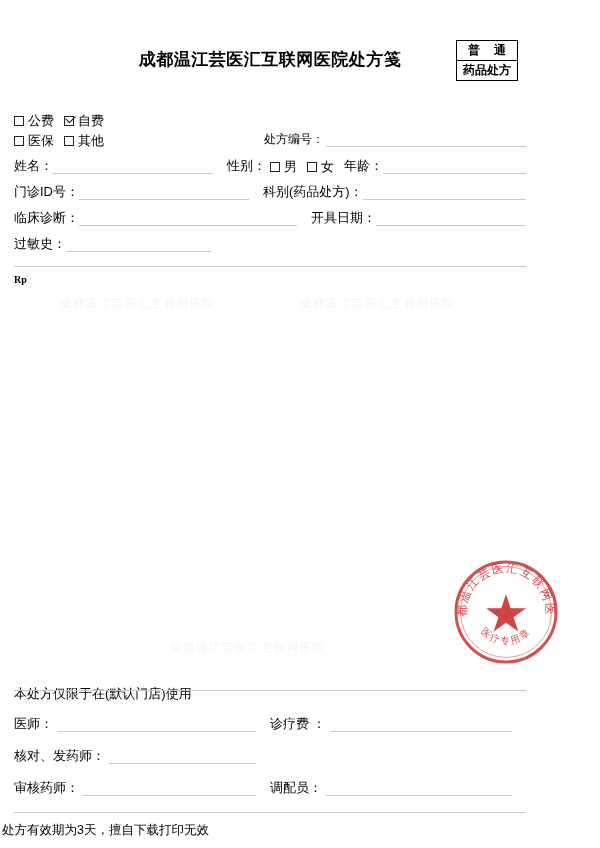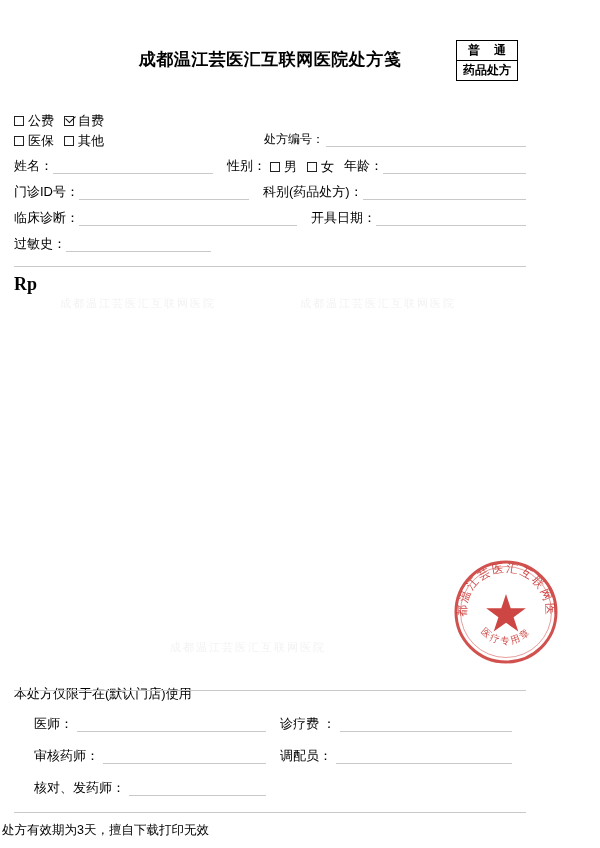--- a/index.html
+++ b/index.html
@@ -142,21 +142,21 @@
   .full-rule {
     border-bottom: 1px solid #c9c9c9;
     height: 0;
   }
 
   
   .rp {
     position: absolute;
     left: 14px;
     top: 274px;
-    font-size: 18px;
+    font-size: 10px;
     font-weight: bold;
     font-family: "Liberation Serif", serif;
   }
 
   
   .seal {
     position: absolute;
     left: 452px;
     top: 558px;
     width: 108px;
@@ -180,21 +180,20 @@
     border-bottom: 1px solid #c9c9c9;
   }
 
   
   .sign {
     position: absolute;
     left: 14px;
     right: 14px;
     top: 700px;
     font-size: 13px;
-    margin-left: 20px;
   }
   .sign-row {
     display: flex;
     align-items: flex-end;
     height: 32px;
   }
   .sign-cell {
     display: flex;
     align-items: flex-end;
     flex: 1 1 50%;
@@ -354,35 +353,35 @@
         <span class="lbl">医师：</span>
         <span class="blank-line"></span>
       </div>
       <div class="sign-cell">
         <span class="lbl">诊疗费  ：</span>
         <span class="blank-line"></span>
       </div>
     </div>
 
     <div class="sign-row">
+      <div class="sign-cell narrow">
+        <span class="lbl">核对、发药师：</span>
+        <span class="blank-line"></span>
+      </div>
+      <div class="sign-cell"></div>
+    </div>
+
+    <div class="sign-row">
       <div class="sign-cell">
         <span class="lbl">审核药师：</span>
         <span class="blank-line"></span>
       </div>
       <div class="sign-cell">
         <span class="lbl">调配员：</span>
         <span class="blank-line"></span>
       </div>
     </div>
-
-    <div class="sign-row">
-      <div class="sign-cell narrow">
-        <span class="lbl">核对、发药师：</span>
-        <span class="blank-line"></span>
-      </div>
-      <div class="sign-cell"></div>
-    </div>
   </div>
 
   <div class="bottom-rule"></div>
   <div class="validity">处方有效期为3天，擅自下载打印无效</div>
 
 </div>
 
 </body></html>

